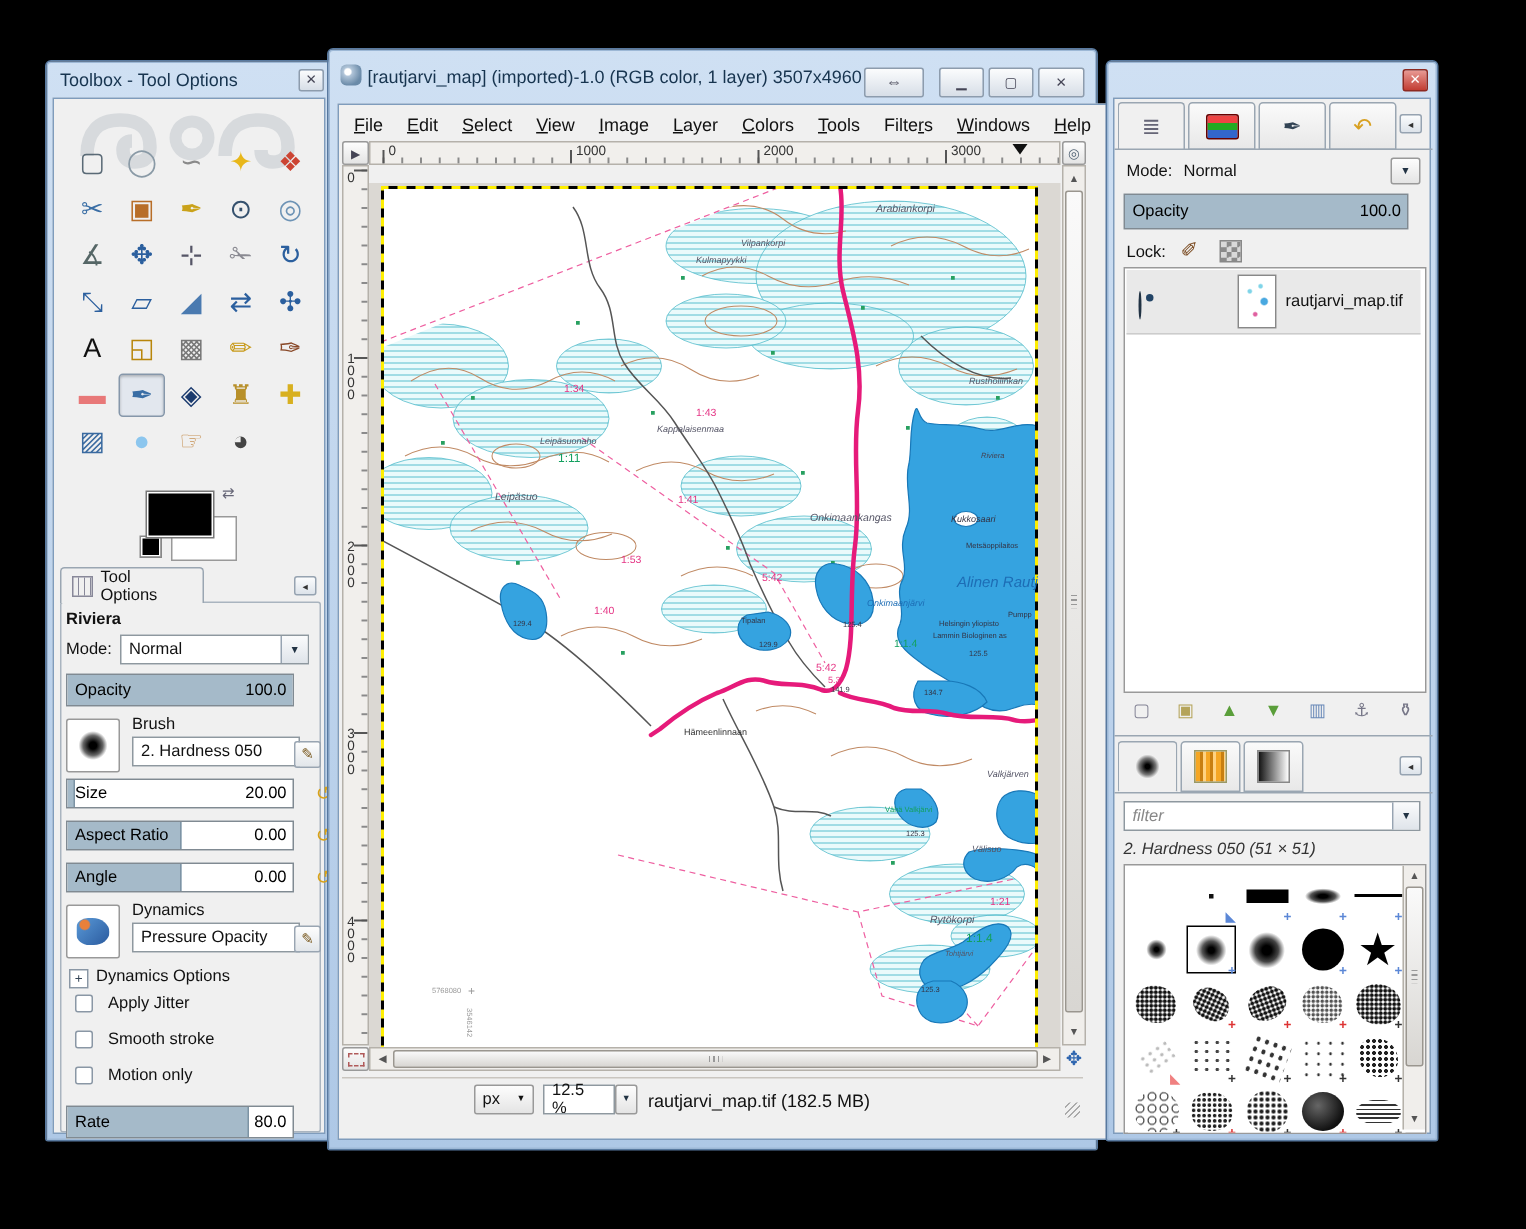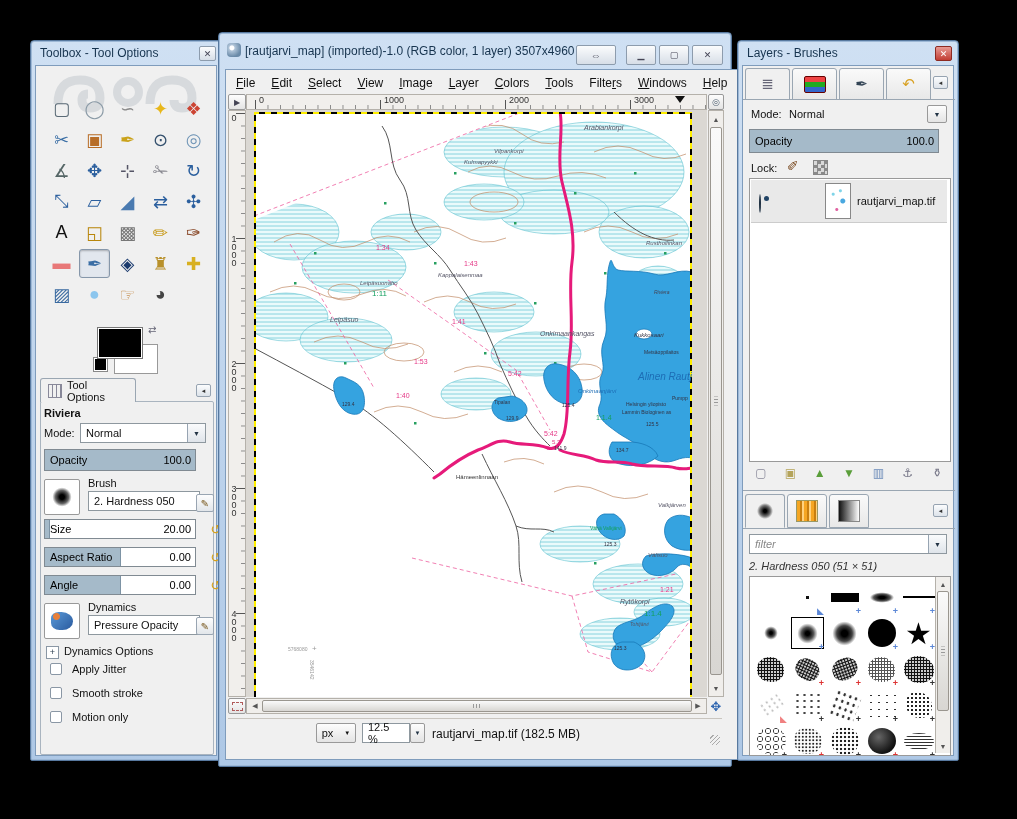--- a/index.html
+++ b/index.html
@@ -38,21 +38,21 @@
   .hrl{position:absolute;top:0;font-size:9px;color:#333;}
   .vrl{position:absolute;left:1px;font-size:9px;color:#333;writing-mode:vertical-rl;text-orientation:upright;letter-spacing:-2px;line-height:8px;}
   .marker{position:absolute;top:8px;width:0;height:0;border-left:5px solid transparent;border-right:5px solid transparent;border-top:7px solid #111;}
   
   .sb{position:absolute;background:#f0eeeb;border:1px solid #b5b1aa;box-sizing:border-box;}
   .sb .thumb{position:absolute;background:linear-gradient(#fafafa,#d8d6d2);border:1px solid #9a968f;border-radius:2px;box-sizing:border-box;}
   .sbarr{position:absolute;font-size:7px;color:#555;display:flex;align-items:center;justify-content:center;}
   .grip-h{position:absolute;left:50%;top:3px;bottom:3px;width:9px;transform:translateX(-50%);background:repeating-linear-gradient(90deg,#999 0 1px,transparent 1px 3px);}
   .grip-v{position:absolute;top:50%;left:3px;right:3px;height:9px;transform:translateY(-50%);background:repeating-linear-gradient(#999 0 1px,transparent 1px 3px);}
   
-  .viewport{position:absolute;background:#dbd8d3;overflow:hidden;}
+  .viewport{position:absolute;background:#dbd8d3;overflow:hidden;margin-top:12px;}
   .page{position:absolute;background:#fff;overflow:hidden;}
   .maplabel{position:absolute;white-space:nowrap;line-height:1;}
   .maplabel.i{font-style:italic;}
   
   .dtab{position:absolute;background:linear-gradient(#fafafa,#e8e8e8);border:1px solid #9aa6b2;border-radius:3px 3px 0 0;display:flex;align-items:center;justify-content:center;box-sizing:border-box;font-size:15px;}
   .dtab.on{background:#f0f0f0;border-bottom-color:#f0f0f0;}
   .ic-books{width:20px;height:15px;background:linear-gradient(#e44 0 5px,#2a2 5px 10px,#36c 10px);border:1px solid #600;border-radius:2px;}
   .ic-brushthumb{width:20px;height:20px;background:radial-gradient(closest-side,#000 15%,#777 55%,transparent 80%);}
   .ic-pattern{width:20px;height:20px;background:repeating-linear-gradient(90deg,#f5a623 0 3px,#c87f10 3px 5px,#ffd27f 5px 7px);border:1px solid #996;} 
   .ic-gradient{width:20px;height:20px;background:linear-gradient(90deg,#111,#fff);border:1px solid #888;}
@@ -298,20 +298,26 @@
           <span class="chk" style="left:10px;top:1px;"></span>
           <span class="lbl" style="left:32px;top:1px;">Smooth stroke</span>
         </div>
 
         <div class="abs" style="position: absolute; width: 170px; height: 16px; left: 4px; top: 644px;">
           <span class="chk" style="left:10px;top:1px;"></span>
           <span class="lbl" style="left:32px;top:1px;">Motion only</span>
         </div>
       </div>
 
+    <div class="slider" style="left:8px;top:671px;width:152px;height:22px;">
+      <div class="sfill" style="width:120px;"></div>
+      <span class="slab">Rate</span>
+      <span class="sval">80.0</span>
+
+    </div>
   </div>
 </div>
 
 <div class="win" style="left:218px;top:32px;width:512px;height:733px;">
   <div class="win-title" style="height:36px;padding-left:26px;">
     <span style="position:absolute;left:8px;top:10px;width:14px;height:14px;border-radius:4px;background:radial-gradient(circle at 35% 35%,#fff 2px,#b0c4d8 3px,#6a8aa8 9px);"></span>
     <span style="white-space:nowrap;overflow:hidden;width:330px;font-size:12px;">[rautjarvi_map] (imported)-1.0 (RGB color, 1 layer) 3507x4960 – G</span>
   </div>
   <div class="cbtn" style="left:357px;top:12px;width:40px;height:20px;font-size:11px;">⇔</div>
   <div class="cbtn" style="left:407px;top:12px;width:30px;height:20px;">▁</div>
@@ -551,23 +557,20 @@
           <span>12.5 %</span>
         </div>
       <div class="gbtn abs" style="left:182px;top:4px;width:15px;height:20px;font-size:6px;color:#234;display:flex;align-items:center;justify-content:center;">▼</div>
       <div class="lbl" style="left:204px;top:8px;font-size:12px;">rautjarvi_map.tif (182.5 MB)</div>
       <div class="abs" style="right:2px;bottom:2px;width:10px;height:10px;background:repeating-linear-gradient(135deg,transparent 0 2px,#aaa 2px 3px);"></div>
     </div>
   </div>
 </div>
 
 <div class="win" style="left:737px;top:40px;width:220px;height:719px;">
-  <div class="win-title">
-      <span>Layers - Brushes</span>
-    </div>
   <div class="cbtn red" style="left:197px;top:5px;">✕</div>
   <div class="client" style="left:4px;top:24px;width:212px;height:691px;">
 
     <div class="abs" style="left:2px;top:2px;height:32px;display:flex;gap:2px;position:absolute;">
 
     <div class="dtab on" style="position: relative; width: 45px; height: 32px; color: rgb(102, 102, 119);">
           <span>≣</span>
           <span class="tabicon"></span>
         </div>
         <div class="dtab" style="position:relative;width:45px;height:32px;">

